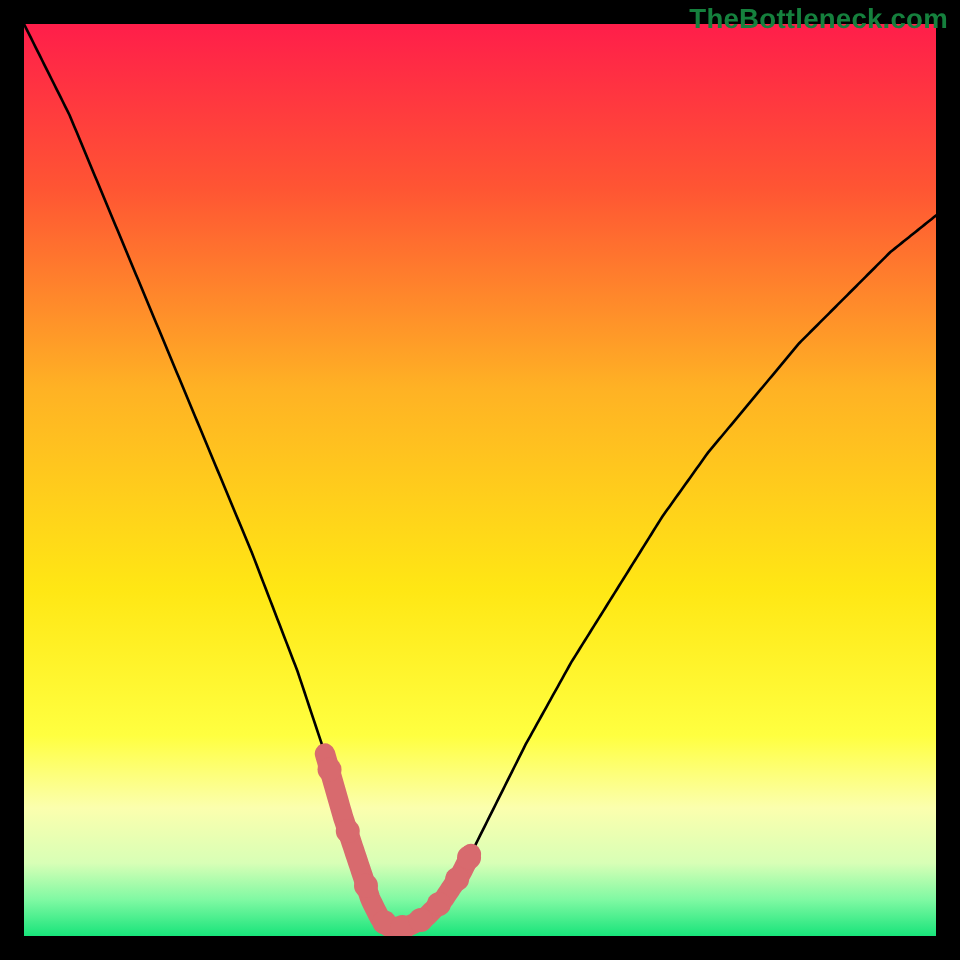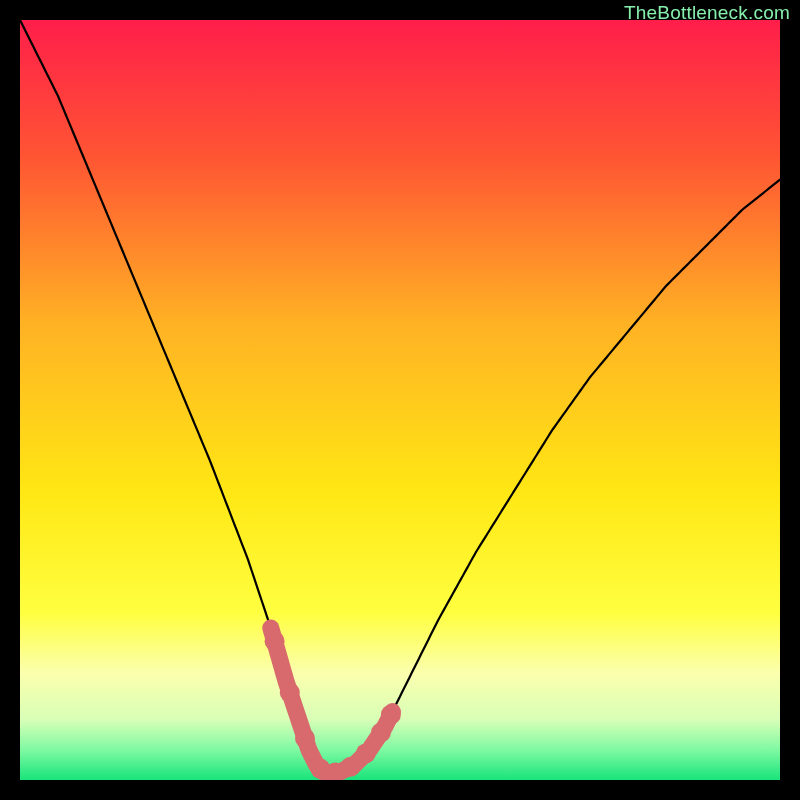--- a/index.html
+++ b/index.html
@@ -4,23 +4,23 @@
 <style>
   html,body{margin:0;padding:0;width:800px;height:800px;overflow:hidden;background:#000;}
   .stage{position:relative;width:800px;height:800px;background:#000;}
   .plot{position:absolute;left:20px;top:20px;width:760px;height:760px;}
   svg{display:block;width:100%;height:100%;}
   .watermark{
     position:absolute;
     top:2px;
     right:10px;
     font-family:Arial,Helvetica,sans-serif;
-    font-size:19px;
-    font-weight:400;
-    color:#86efac;
+    font-size:23px;
+    font-weight:700;
+    color:#15803d;
     letter-spacing:0.2px;
     user-select:none;
   }
 </style>
 </head>
 <body>
 <div class="stage">
   <div class="plot">
     <svg viewBox="0 0 760 760">
       <defs>

